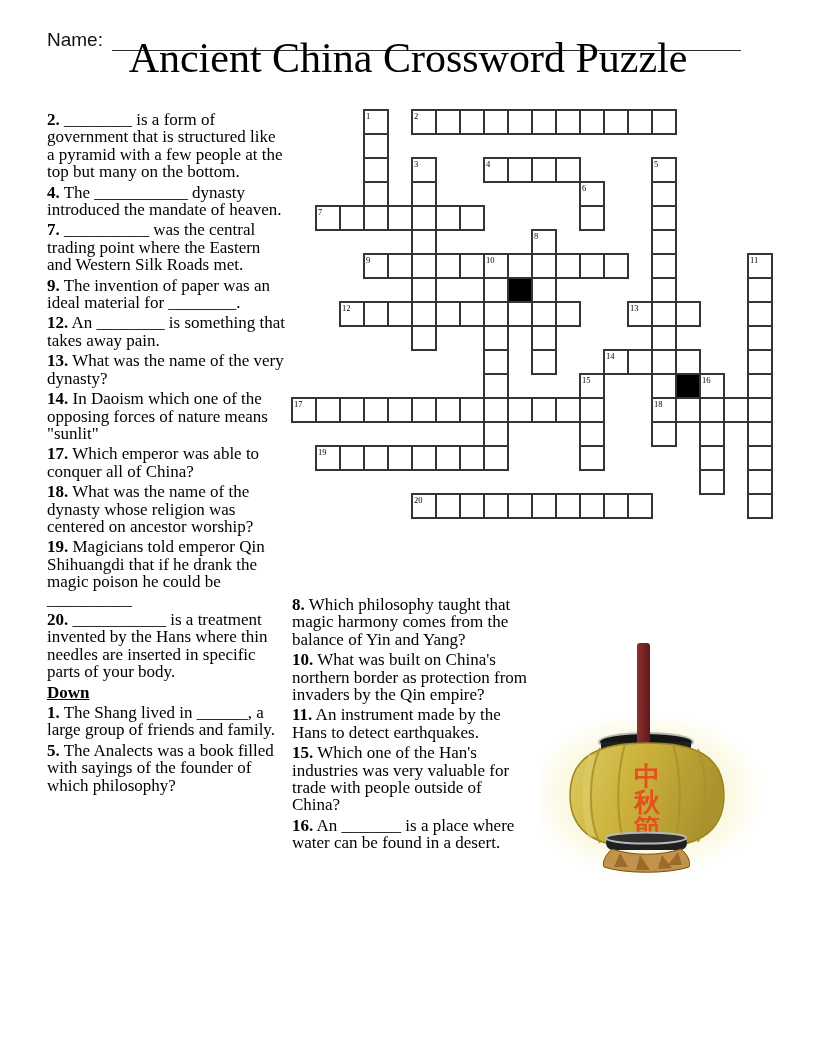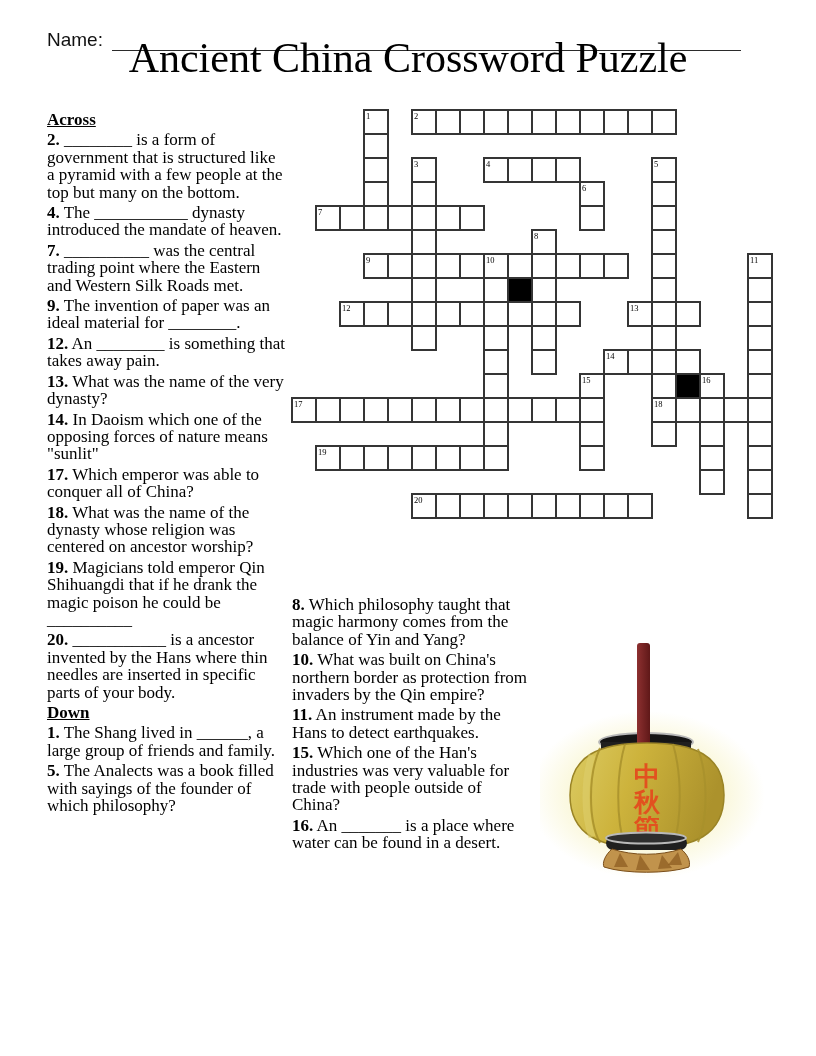--- a/index.html
+++ b/index.html
@@ -35,33 +35,32 @@
 <body>
 
 <div class="abs" id="name-row">
   <span>Name:</span>
   <div id="name-line"></div>
 </div>
 
 <div class="abs" id="page-title">Ancient China Crossword Puzzle</div>
 
 <div class="abs clue-col" id="clues-left">
-  <p class="clue-heading">Across</p>
   <div id="across-list">
       <p class="clue"><span class="cnum">2.</span><span> ________ is a form of government that is structured like a pyramid with a few people at the top but many on the bottom.</span></p>
       <p class="clue"><span class="cnum">4.</span><span> The ___________ dynasty introduced the mandate of heaven.</span></p>
       <p class="clue"><span class="cnum">7.</span><span> __________ was the central trading point where the Eastern and Western Silk Roads met.</span></p>
       <p class="clue"><span class="cnum">9.</span><span> The invention of paper was an ideal material for ________.</span></p>
       <p class="clue"><span class="cnum">12.</span><span> An ________ is something that takes away pain.</span></p>
       <p class="clue"><span class="cnum">13.</span><span> What was the name of the very dynasty?</span></p>
       <p class="clue"><span class="cnum">14.</span><span> In Daoism which one of the opposing forces of nature means "sunlit"</span></p>
       <p class="clue"><span class="cnum">17.</span><span> Which emperor was able to conquer all of China?</span></p>
       <p class="clue"><span class="cnum">18.</span><span> What was the name of the dynasty whose religion was centered on ancestor worship?</span></p>
       <p class="clue"><span class="cnum">19.</span><span> Magicians told emperor Qin Shihuangdi that if he drank the magic poison he could be __________</span></p>
-      <p class="clue"><span class="cnum">20.</span><span> ___________ is a ancestor invented by the Hans where thin needles are inserted in specific parts of your body.</span></p>
+      <p class="clue"><span class="cnum">20.</span><span> ___________ is a treatment invented by the Hans where thin needles are inserted in specific parts of your body.</span></p>
     </div>
   <p class="clue-heading">Down</p>
   <div id="down-list-left">
       <p class="clue"><span class="cnum">1.</span><span> The Shang lived in ______, a large group of friends and family.</span></p>
       <p class="clue"><span class="cnum">5.</span><span> The Analects was a book filled with sayings of the founder of which philosophy?</span></p>
     </div>
 </div>
 
 <div class="abs clue-col" id="clues-right">
   <div id="down-list-right">

